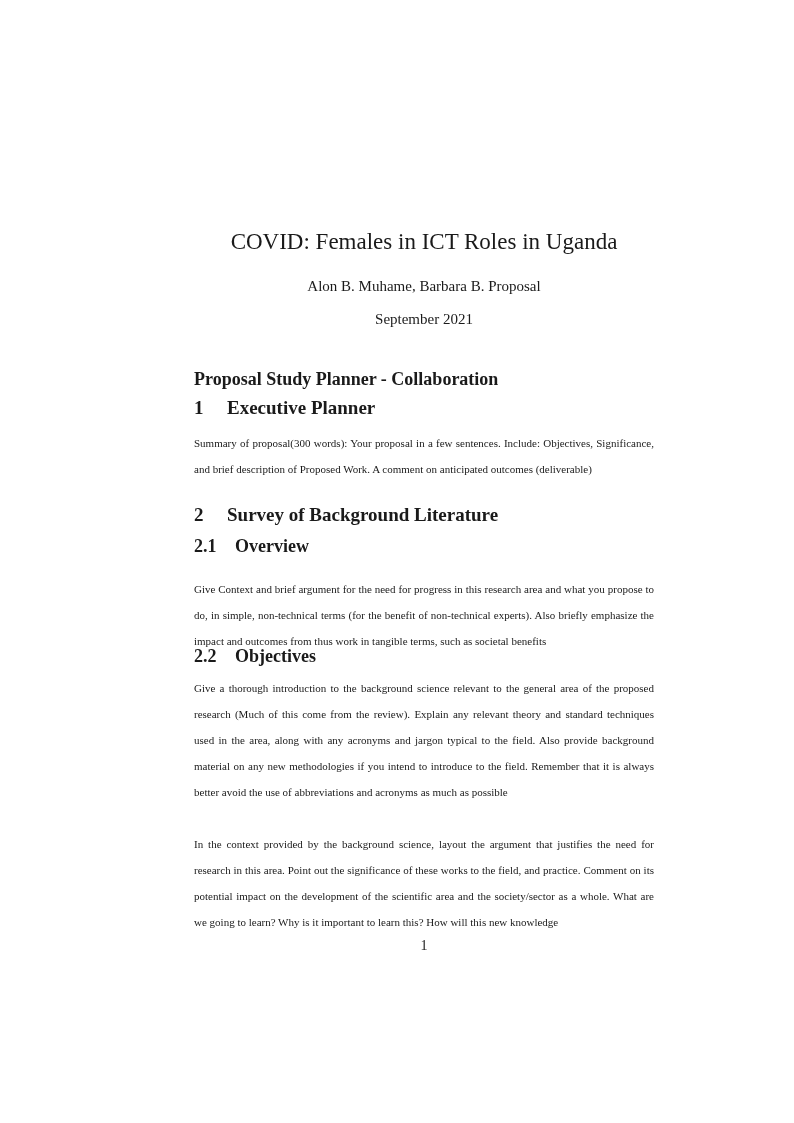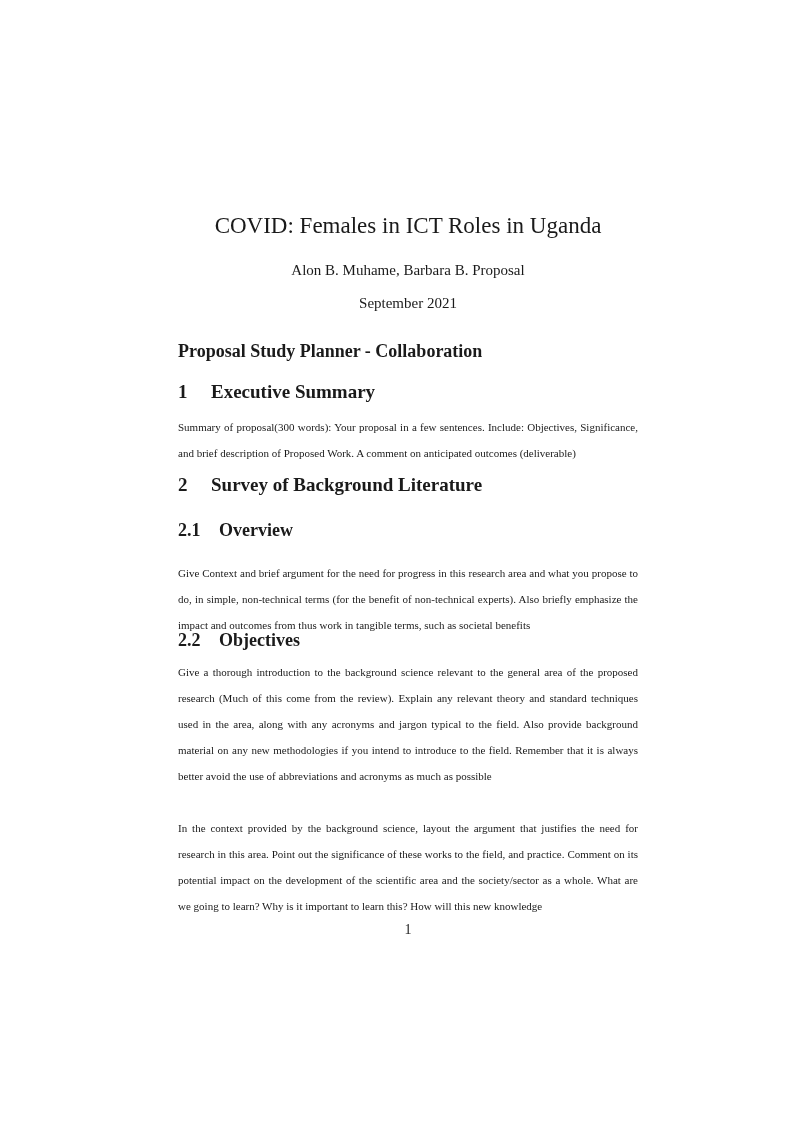--- a/index.html
+++ b/index.html
@@ -14,21 +14,21 @@
     position: relative;
     width: 794px;
     height: 1123px;
     background: #ffffff;
     overflow: hidden;
   }
   .blk {
     position: absolute;
     left: 178px;
     width: 460px;
-    margin: 0;
+    margin: 16px;
   }
   .center { text-align: center; }
   .paper-title {
     font-size: 23px;
     line-height: 28px;
     font-weight: normal;
   }
   .authors, .date {
     font-size: 15px;
     line-height: 18px;
@@ -64,29 +64,29 @@
 <body>
 
 <div class="page">
 
   <div class="blk center paper-title" style="top:212px">COVID: Females in ICT Roles in Uganda</div>
 
   <div class="blk center authors" style="top:261px">Alon B. Muhame, Barbara B. Proposal</div>
 
   <div class="blk center date" style="top:294px">September 2021</div>
 
-  <div class="blk planner-heading" style="top:340px">Proposal Study Planner - Collaboration</div>
+  <div class="blk planner-heading" style="top:352px">Proposal Study Planner - Collaboration</div>
 
   <h2 class="blk section-heading" style="top:380px">
-    <span class="secnum">1</span><span>Executive Summary</span>
+    <span class="secnum">1</span><span>Executive Planner</span>
   </h2>
 
   <p class="blk para" style="top:414px">Summary of proposal(300 words): Your proposal in a few sentences. Include: Objectives, Significance, and brief description of Proposed Work. A comment on anticipated outcomes (deliverable)</p>
 
-  <h2 class="blk section-heading" style="top:473px">
+  <h2 class="blk section-heading" style="top:487px">
     <span class="secnum">2</span><span>Survey of Background Literature</span>
   </h2>
 
   <h3 class="blk subsection-heading" style="top:521px">
     <span class="subnum">2.1</span><span>Overview</span>
   </h3>
 
   <p class="blk para" style="top:560px">Give Context and brief argument for the need for progress in this research area and what you propose to do, in simple, non-technical terms (for the benefit of non-technical experts). Also briefly emphasize the impact and outcomes from thus work in tangible terms, such as societal benefits</p>
 
   <h3 class="blk subsection-heading" style="top:631px">

